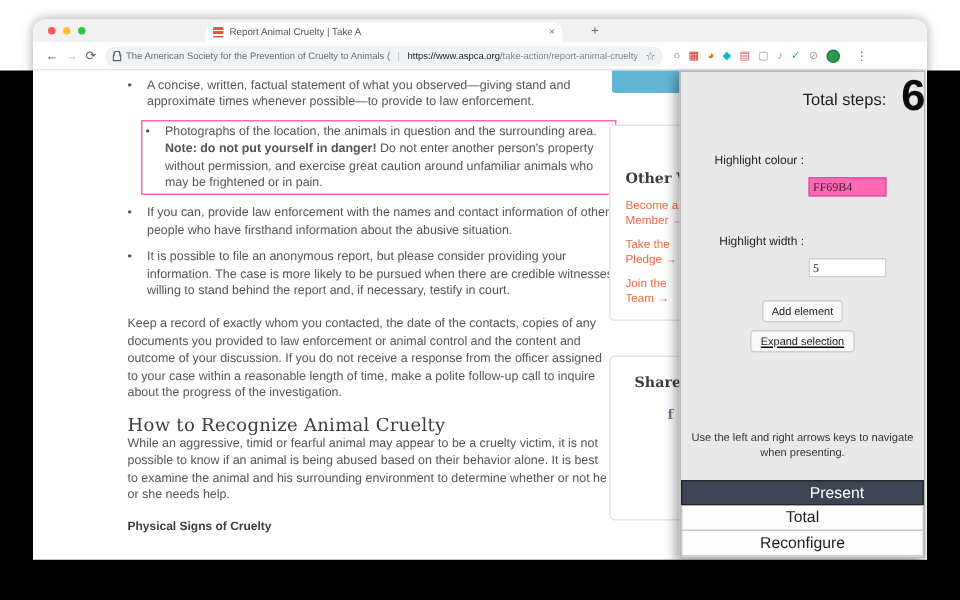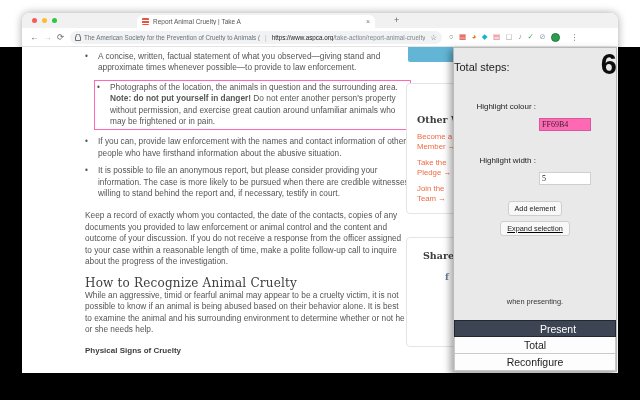--- a/index.html
+++ b/index.html
@@ -56,21 +56,21 @@
   .side-card { position:absolute; left:0px; width:205px; background:#fff; border:1px solid #e4e4e4; border-radius:4px; }
   .card1 { top:36px; height:131px; padding:30px 0 0 10px; }
   .card-h { font-family:"DejaVu Serif", serif; font-weight:bold; font-size:9.5px; color:#3d3d3d; }
   .side-link { margin-top:7px; font-size:7.8px; line-height:9.5px; color:#ef6a45; }
   .card2 { top:190px; height:110px; padding:12px 0 0 16px; }
   .fb { margin-top:11px; margin-left:22px; font-family:"DejaVu Serif", serif; font-weight:bold; font-size:9px; color:#6b7a99; }
 
   
   .popup { position:absolute; left:453px; top:47px; width:164px; height:325px; background:#e9e9e9;
            border:1px solid #b9b9b9; box-shadow:-3px 3px 7px rgba(0,0,0,.35); z-index:5; }
-  .steps-row { display:flex; align-items:flex-end; justify-content:space-between; gap:10px; margin-top:3px; }
+  .steps-row { display:flex; align-items:flex-end; justify-content:flex-end; gap:10px; margin-top:3px; }
   .steps-label { font-size:11px; color:#1d1d1d; padding-bottom:4px; }
   .steps-value { font-size:29px; font-weight:800; color:#0d0d0d; line-height:26px; letter-spacing:-1px; }
   .field-row { display:flex; align-items:center; justify-content:flex-end; padding-right:25px; margin-top:4px; }
   .field-label { font-size:8px; color:#222; margin-right:3px; }
   .field-input { width:52px; height:13px; border:1px solid #cfcfcf; font-size:8px; color:#222; padding:0 2px;
                  font-family:Liberation Serif, serif;margin-top:37px; }
   .colour-input { border:1px solid #d8579e; color:#3a2230; }
   .btn-sm { background:#f8f8f8; border:1px solid #cecece; border-radius:3px; font-size:7.3px; color:#222;
             padding:2px 6px; font-family:"Liberation Sans", sans-serif; }
   .add-row { text-align:center; margin-top:12px; }
@@ -206,20 +206,21 @@
     </div>
 
     <div class="add-row">
       <button class="btn-sm">Add element</button>
     </div>
     <div class="sel-row">
       <button class="btn-sm">Expand selection</button>
     </div>
 
     <div class="hint">
+      <div>Use the left and right arrows keys to navigate</div>
       <div>when presenting.</div>
     </div>
 
     <div class="big-btns">
       <button class="big-btn present" style="background: rgb(61, 68, 84);">Present</button>
       <button class="big-btn plain">Total</button>
       <button class="big-btn plain">Reconfigure</button>
     </div>
   </div>
 </div>

